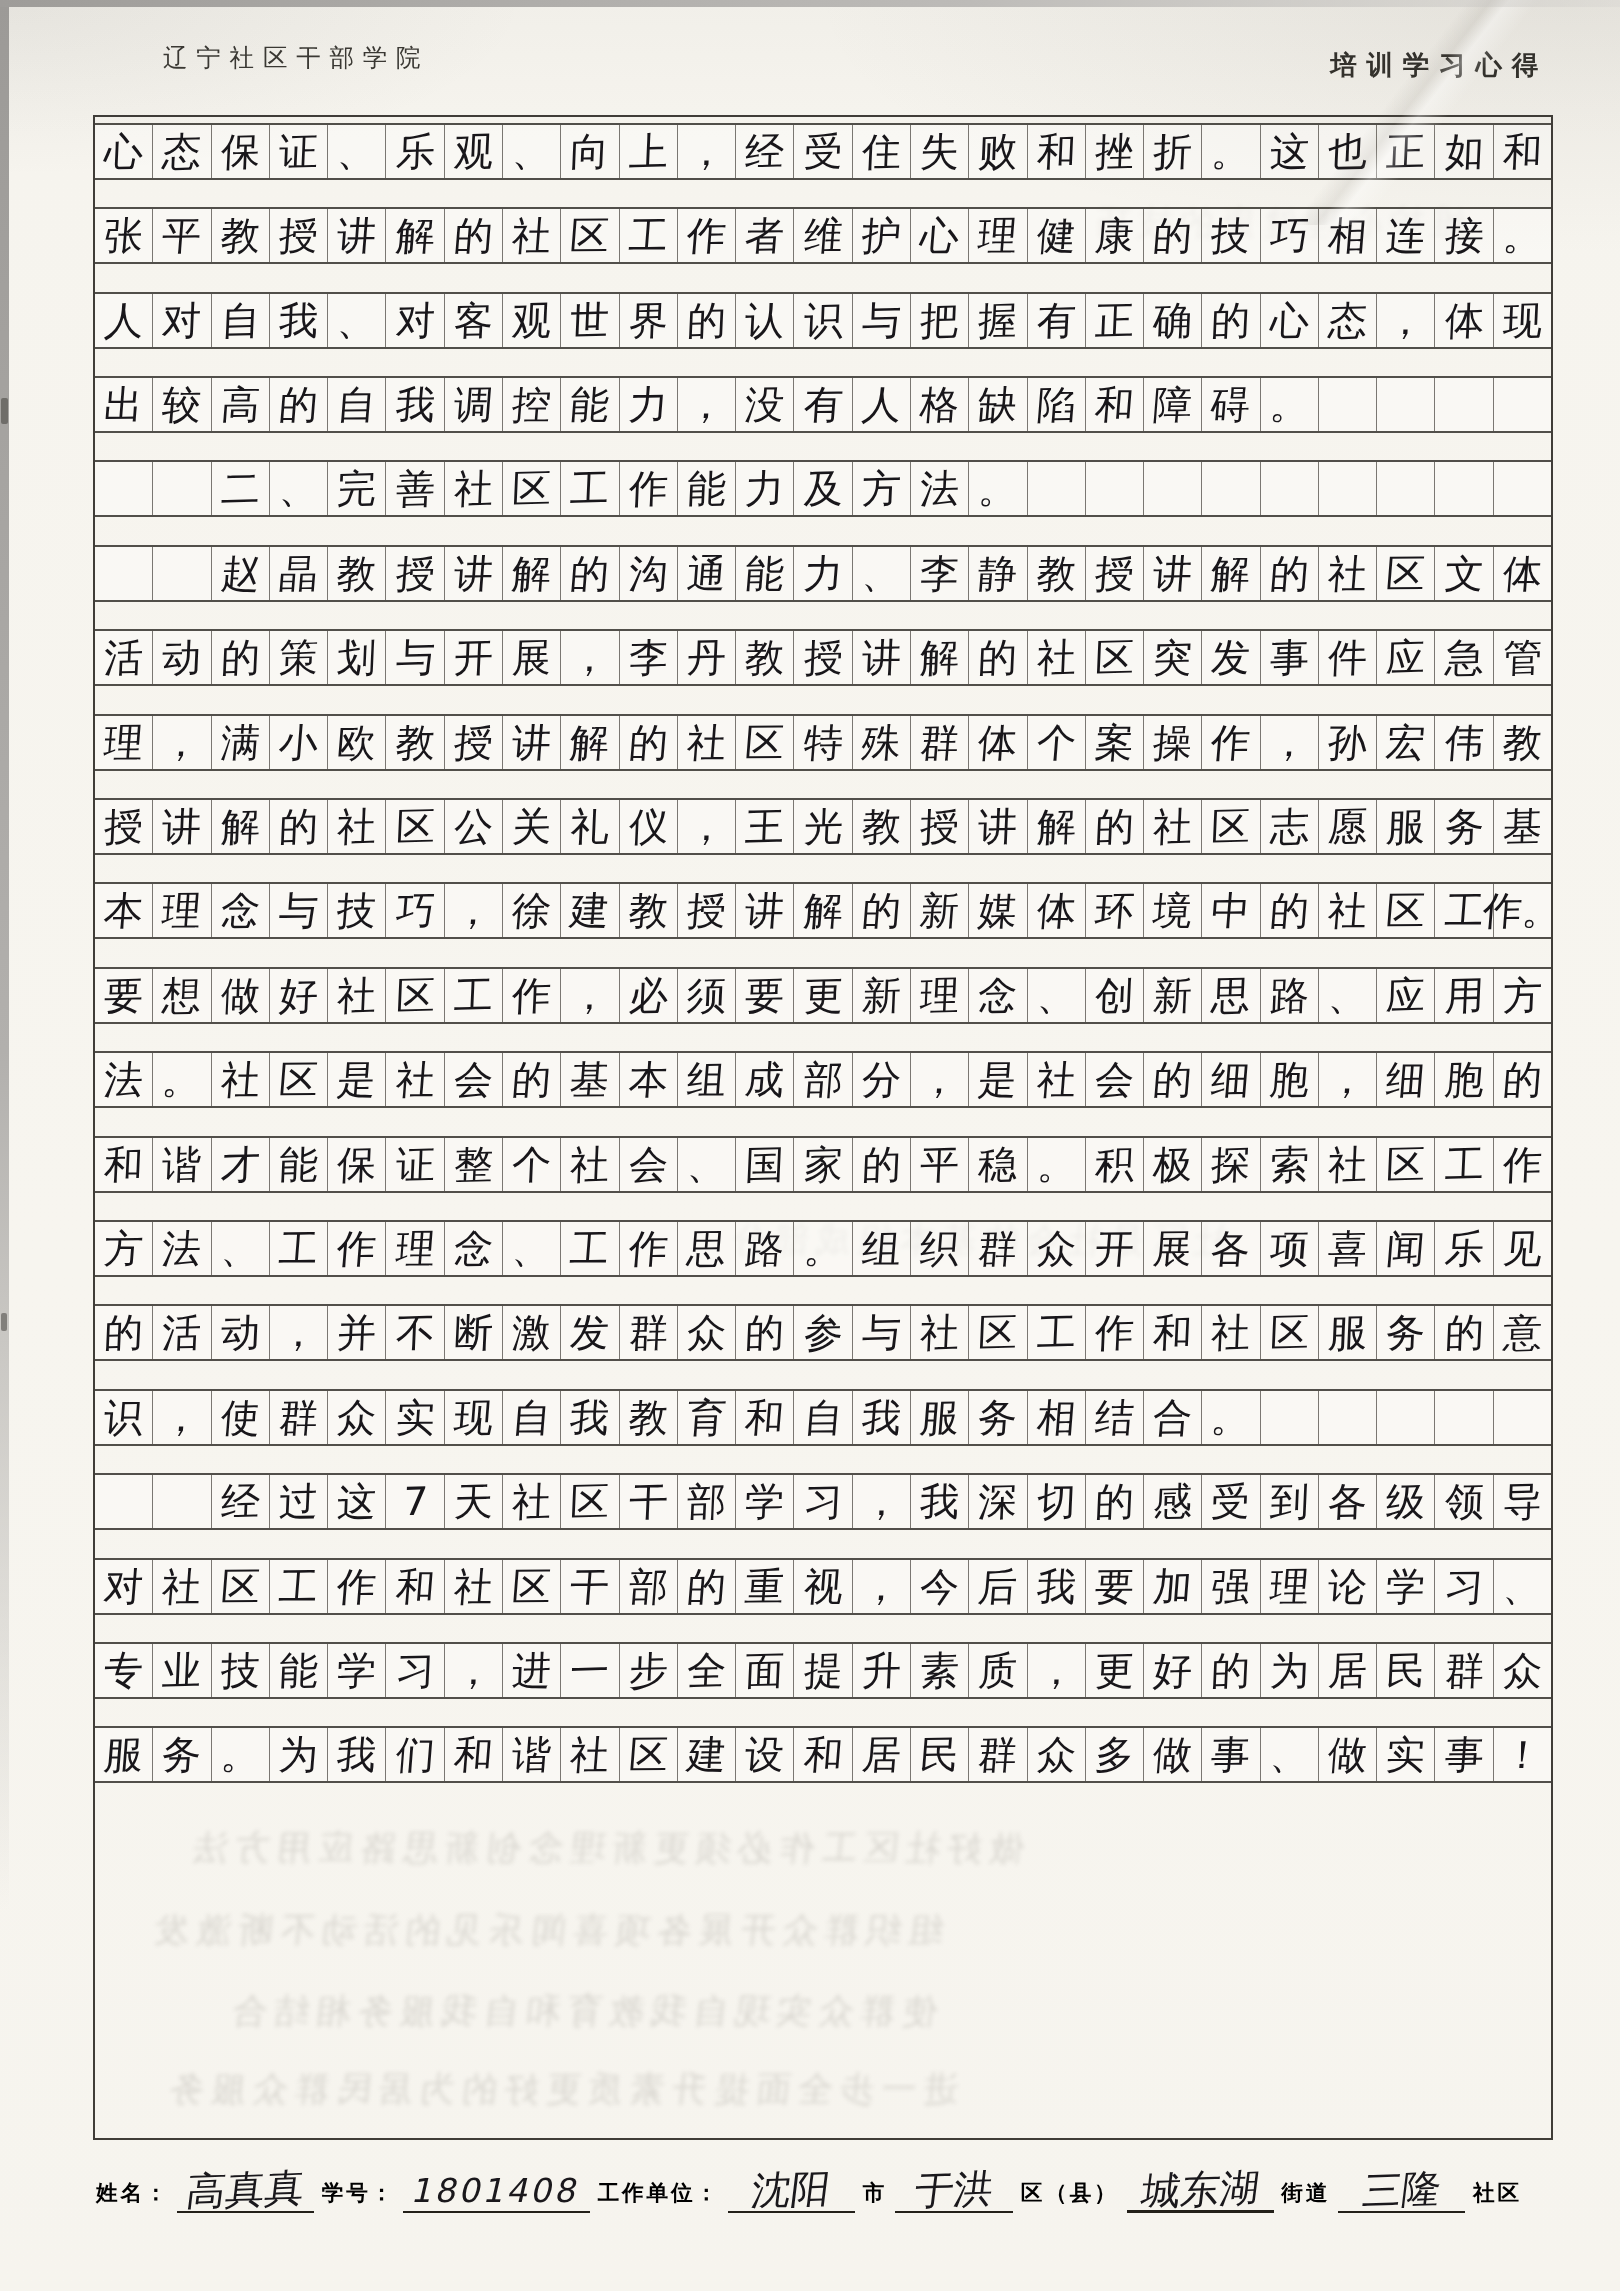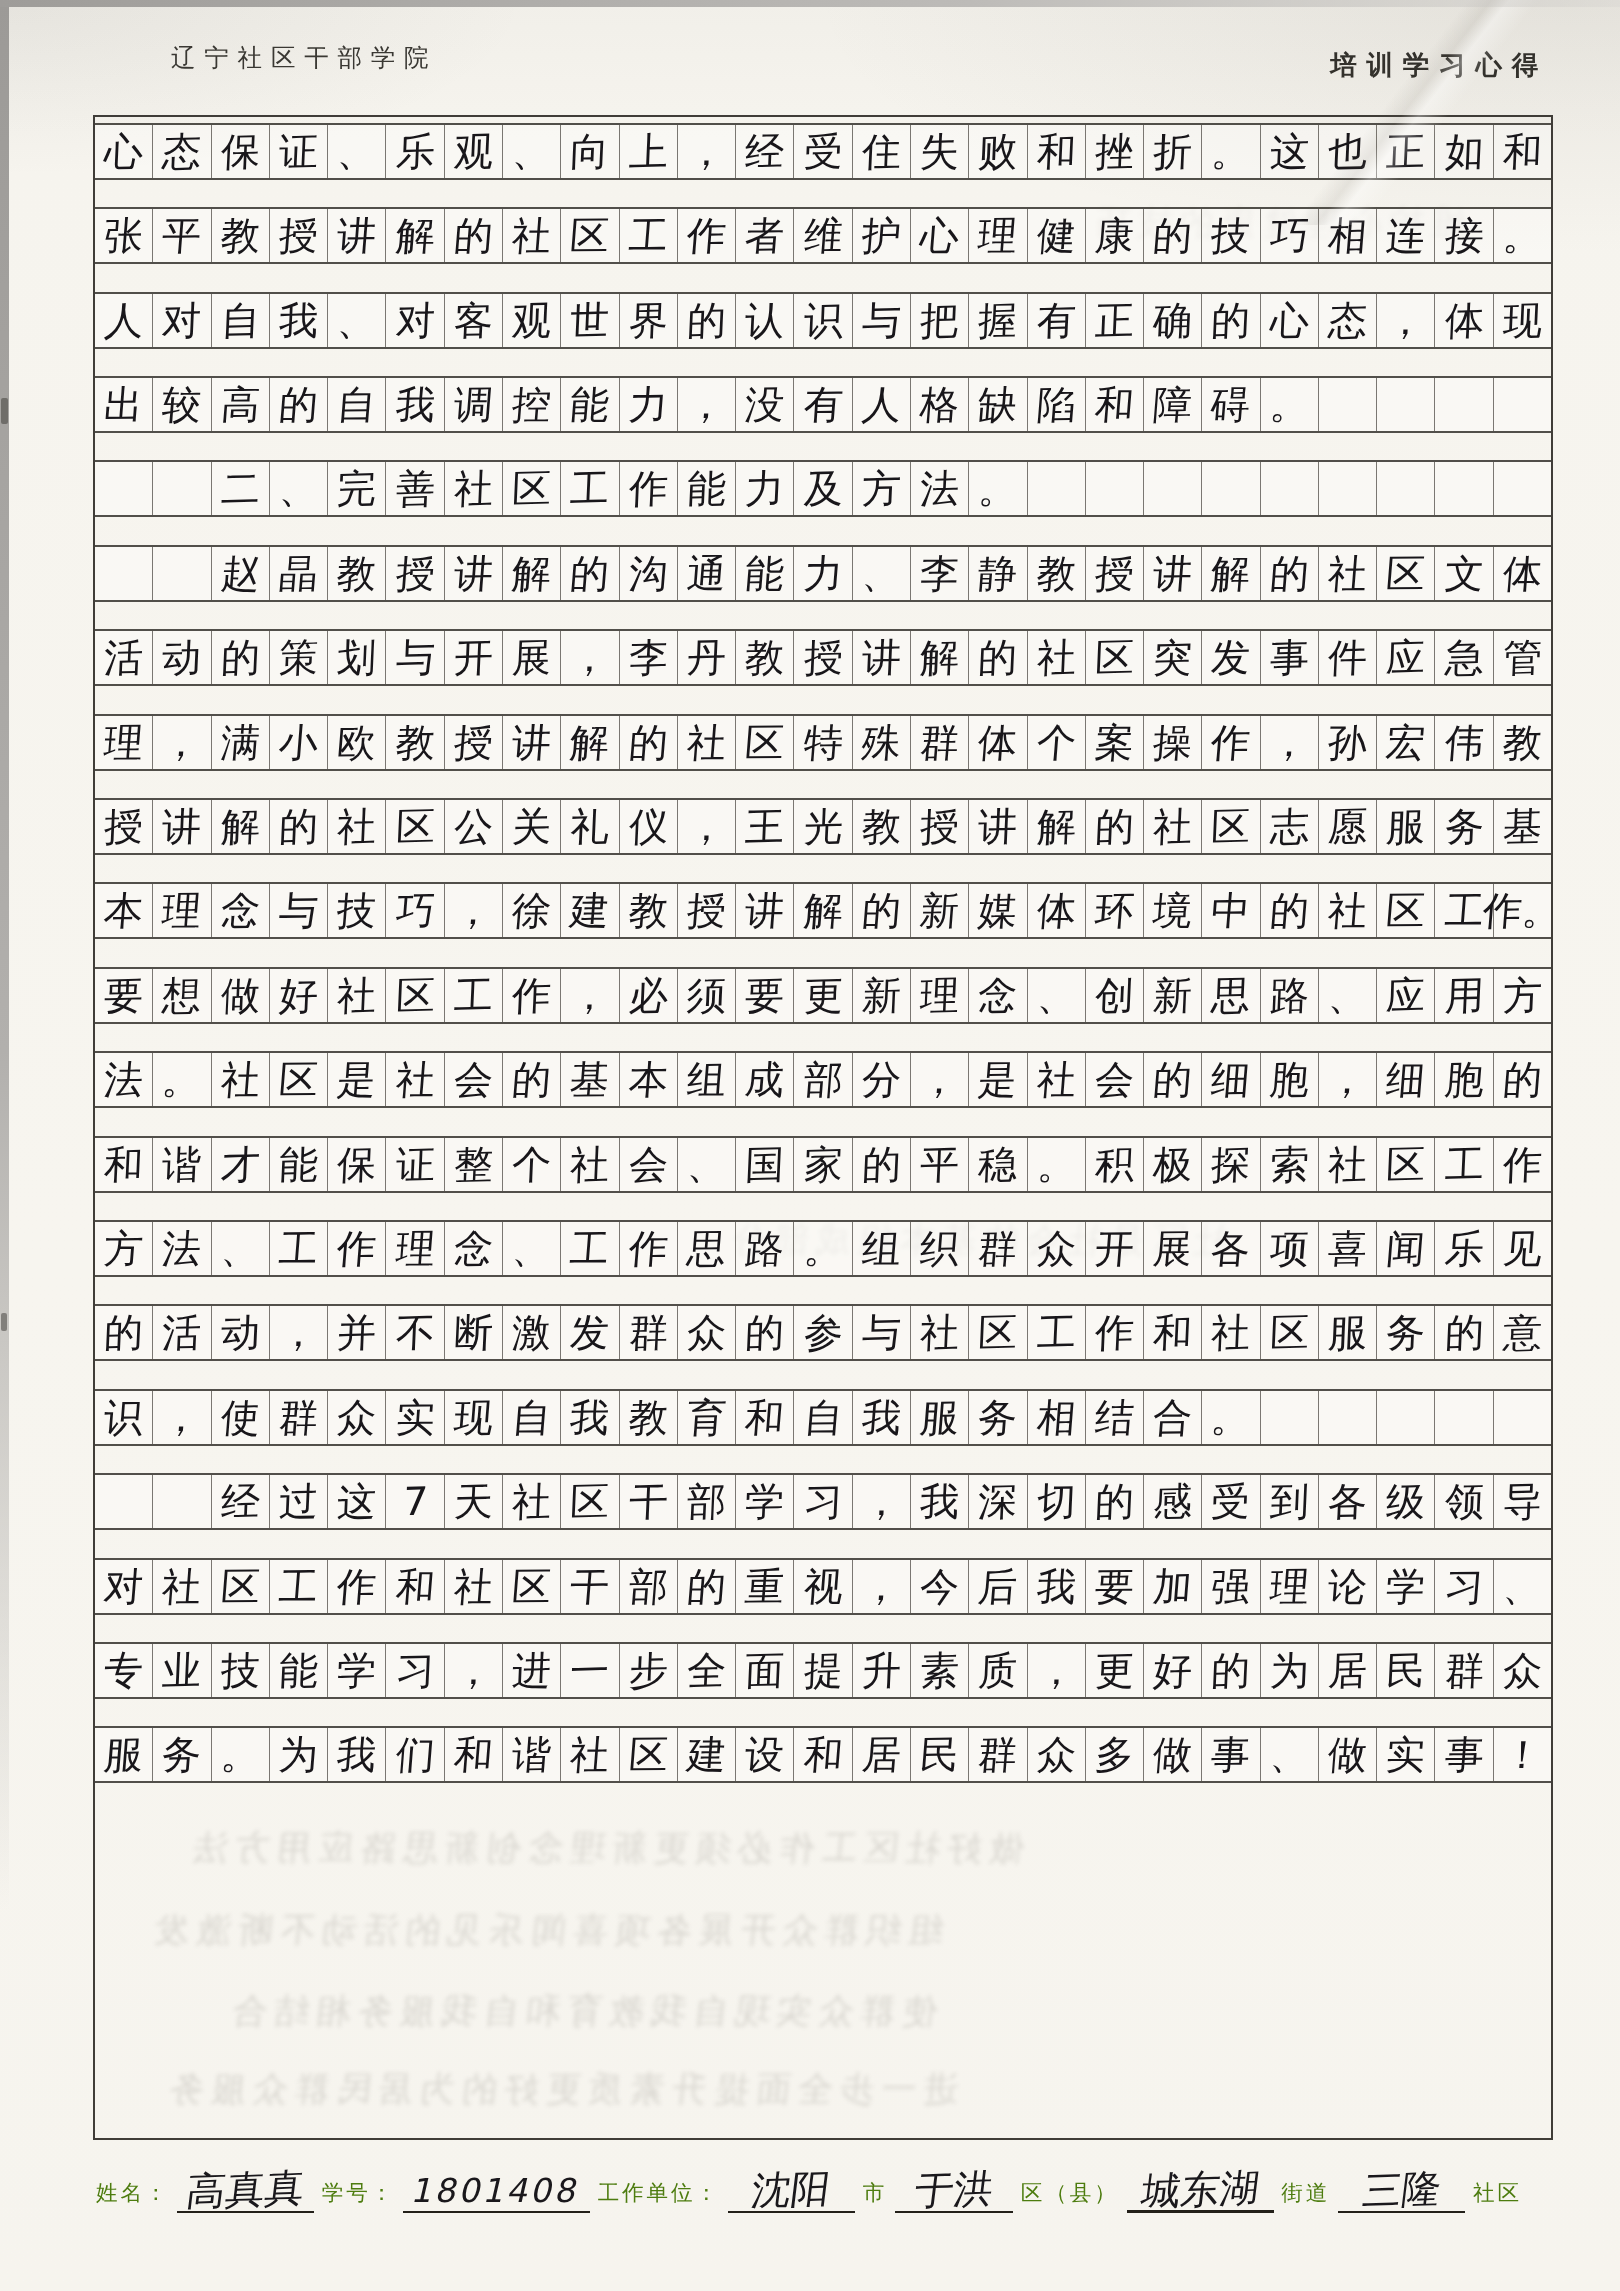--- a/index.html
+++ b/index.html
@@ -31,21 +31,21 @@
   .crease{
     position:absolute;right:0;top:0;width:421px;height:225px;z-index:4;
     background:linear-gradient(128deg, transparent 45%, rgba(95,89,78,0.10) 49%, rgba(255,255,255,0.35) 52%, transparent 57%);
   }
   .nick{position:absolute;background:#6f6d69;border-radius:2px;z-index:6;}
   .nick.n1{left:1px;top:398px;width:6.9px;height:25.5px;}
   .nick.n2{left:1px;top:1313px;width:5.9px;height:17.6px;opacity:.8;}
 
   
   .hdr{position:absolute;font-family:"DejaVu Serif",serif;color:#3a3833;z-index:3;white-space:nowrap;}
-  .hdr-l{left:163px;top:41px;font-size:24.5px;letter-spacing:8.8px;margin-left:8px;}
+  .hdr-l{left:163px;top:41px;font-size:24.5px;letter-spacing:8.8px;}
   .hdr-r{right:72px;top:47px;font-size:26.5px;letter-spacing:9.8px;font-weight:bold;color:#33312c;}
 
   
   .grid{
     position:absolute;left:93px;top:115px;width:1460px;height:2025px;
     box-sizing:border-box;border:2.9px solid rgba(48,45,40,0.92);
     padding-top:5.9px;overflow:hidden;z-index:2;
   }
   .strip{
     display:flex;height:57px;box-sizing:border-box;
@@ -79,22 +79,22 @@
   .g4{top:2066px;left:162px;}
   .g5{top:1217px;left:725px;opacity:0.12;}
   .g6{top:200px;left:1088px;opacity:0.10;}
 
   
   .footer{
     position:absolute;left:96px;top:2162px;width:1500px;z-index:3;
     display:flex;align-items:flex-end;white-space:nowrap;
   }
   .plabel{
-    font-family:"DejaVu Serif",serif;font-size:21.6px;font-weight:normal;
-    color:#4d7c0f;letter-spacing:2.9px;line-height:1;
+    font-family:"DejaVu Serif",serif;font-size:21.6px;font-weight:bold;
+    color:#000000;letter-spacing:2.9px;line-height:1;
     padding-bottom:9.8px;
   }
   .fill{
     display:inline-block;box-sizing:border-box;text-align:center;
     border-bottom:2.9px solid #232019;height:51px;
     margin:0 7.8px;padding:0 9.8px;overflow:visible;
   }
   .fill .hwv{
     display:inline-block;font-size:39px;line-height:1;color:#1a181c;
     transform:skewX(-9deg) rotate(-2deg);position:relative;top:7.8px;

